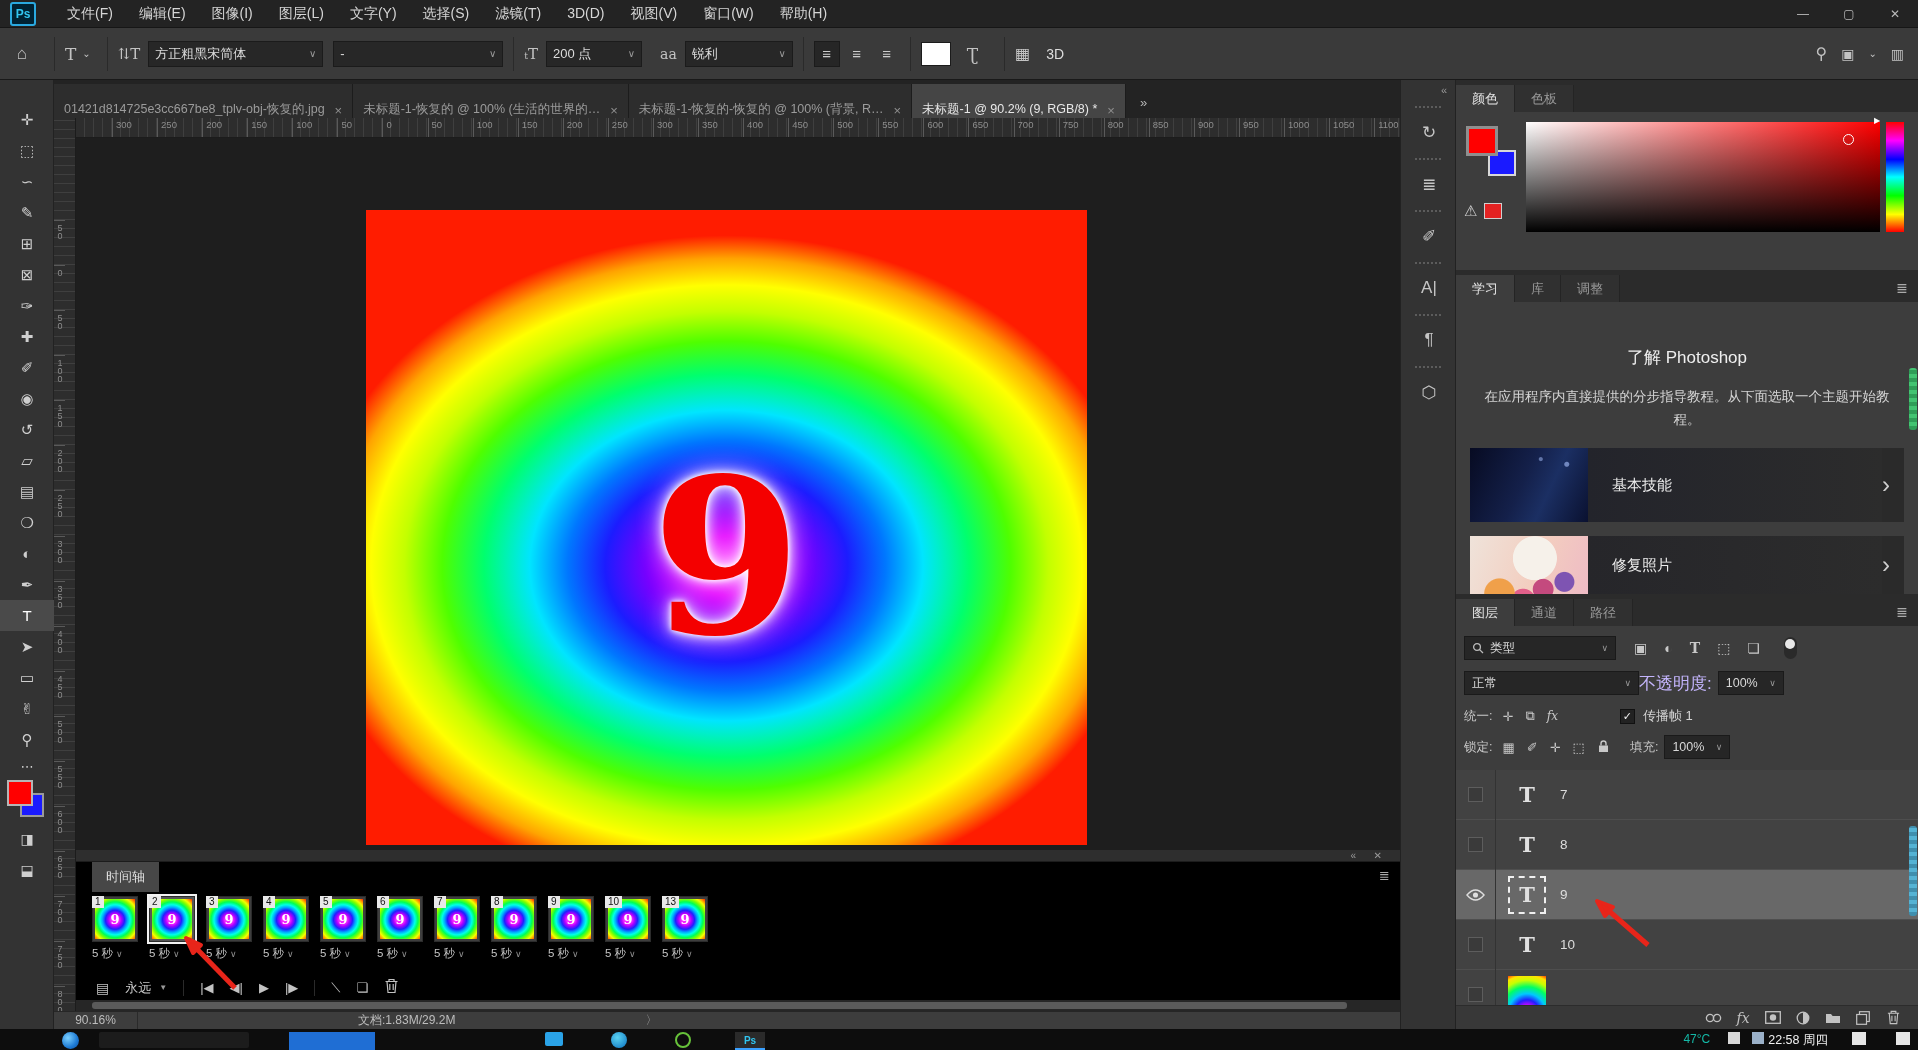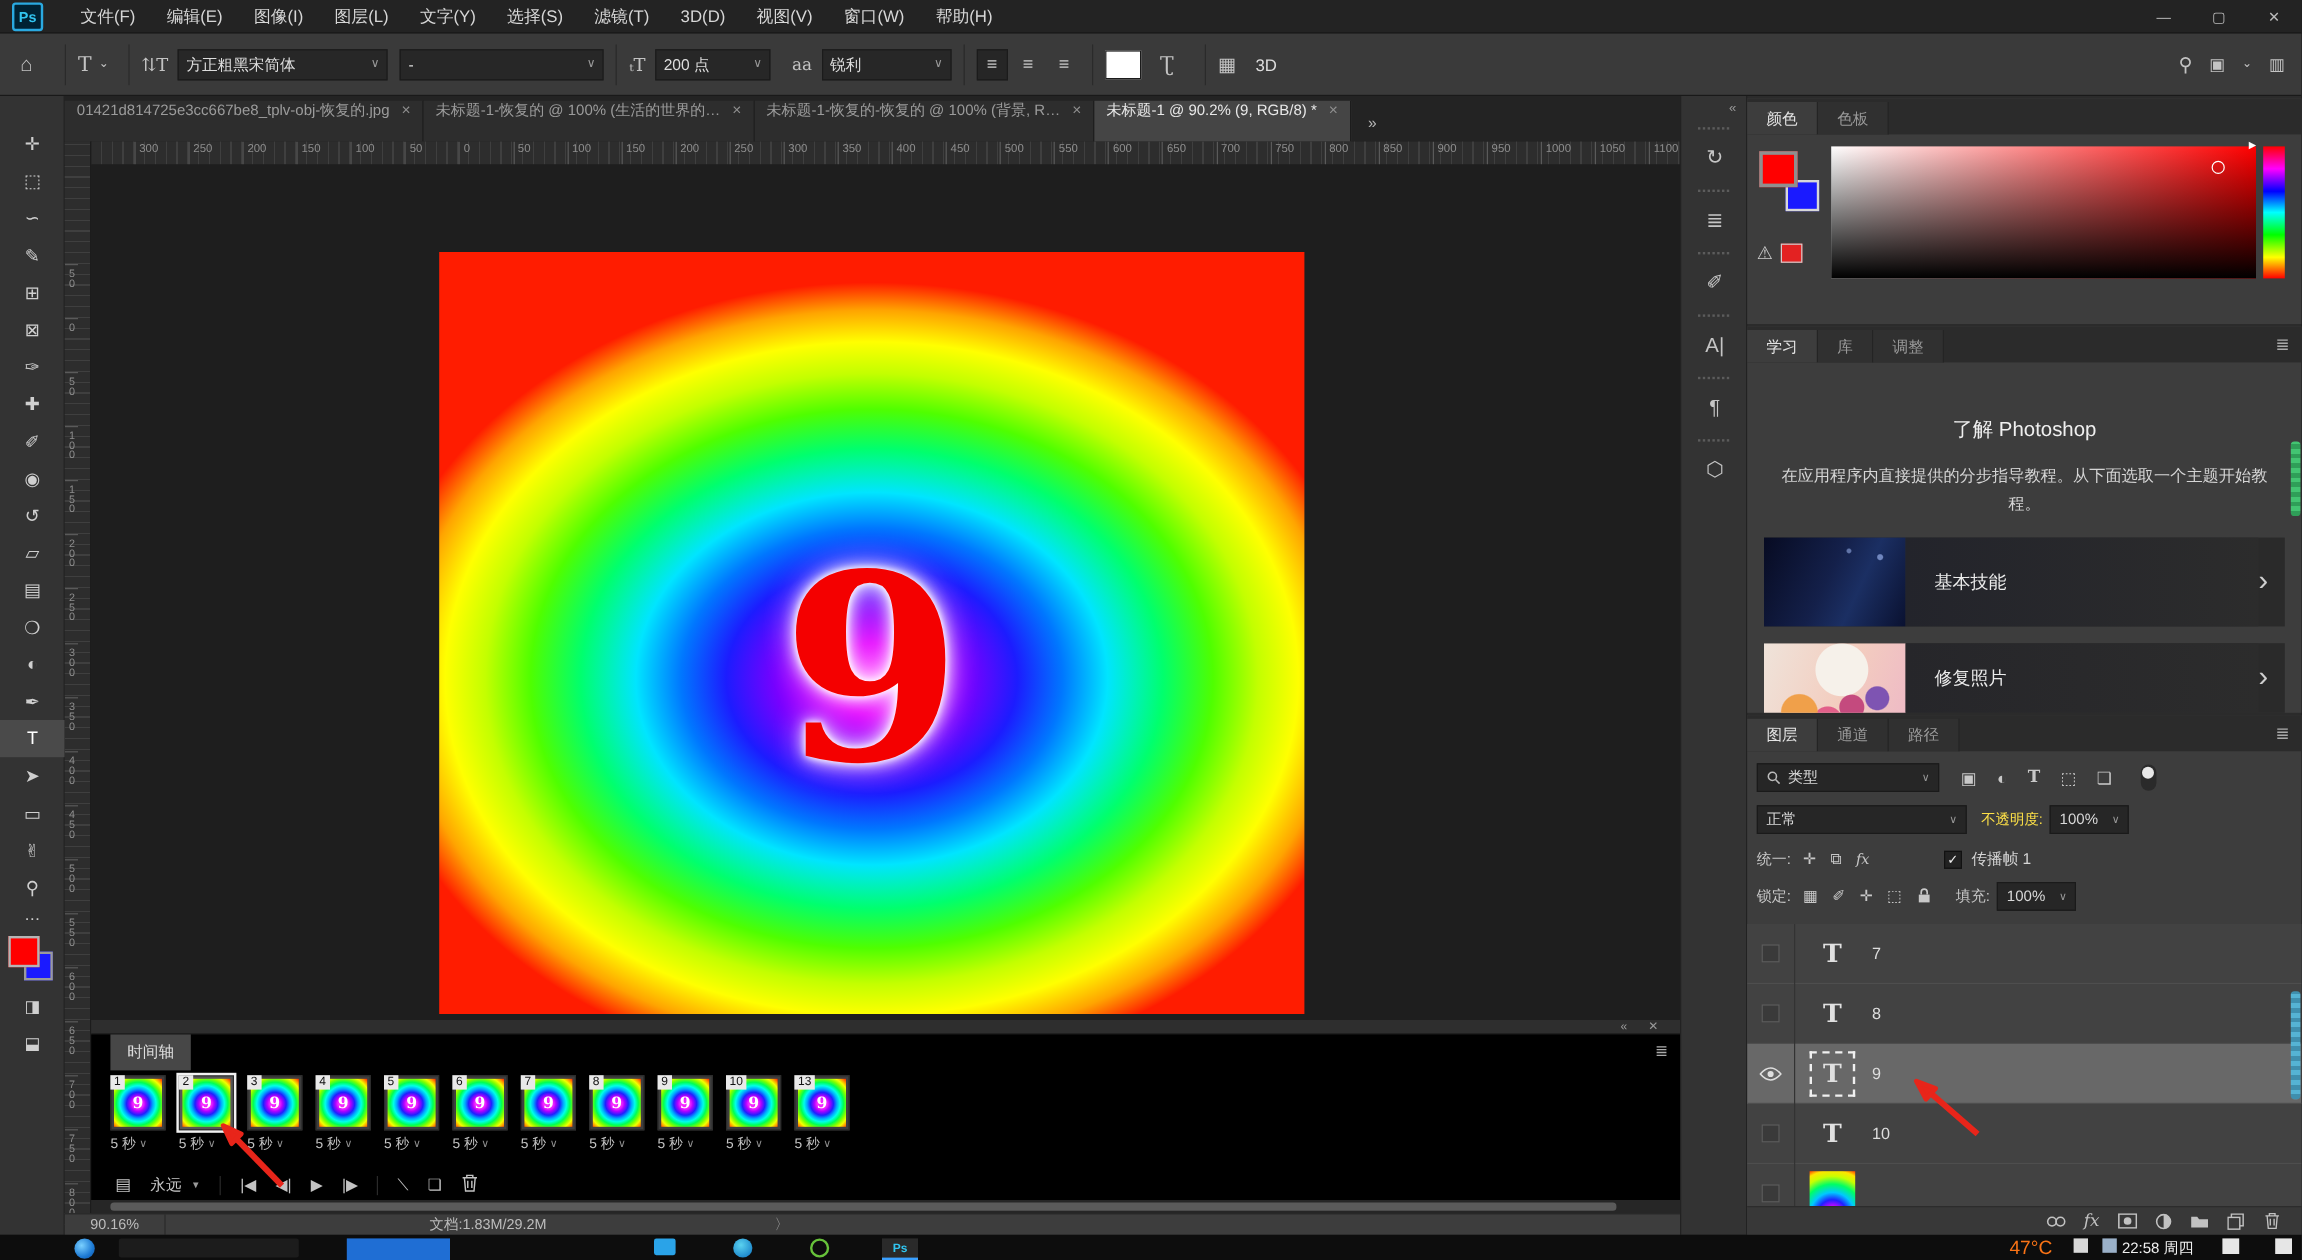--- a/index.html
+++ b/index.html
@@ -20,21 +20,21 @@
 .obchev{margin-left:auto;color:#999;font-size:10px;padding-left:8px}
 .alignbtn{width:26px;height:26px;display:flex;align-items:center;justify-content:center;font-size:15px;color:#ccc}
 .alignbtn.on{background:#262626;border:1px solid #1b1b1b}
 
 #toolbar{left:0;top:80px;width:54px;height:949px;background:#333;border-right:1px solid #222}
 .tool{width:54px;height:31px;display:flex;align-items:center;justify-content:center;font-size:15px;color:#cfcfcf}
 .tool.active{background:#4a4a4a;color:#fff}
 
 #docarea{left:54px;top:80px;width:1346px;height:949px;background:#232323}
 #tabbar{left:0;top:0;width:1346px;height:38px;background:#232323;display:flex;align-items:flex-end}
-.dtab{height:34px;display:flex;align-items:flex-start;padding:0 10px;background:#2d2d2d;color:#9b9b9b;font-size:12.5px;border-right:1px solid #1c1c1c;max-width:350px;white-space:nowrap;overflow:hidden}
+.dtab{height:34px;display:flex;align-items:flex-end;padding:0 10px;background:#2d2d2d;color:#9b9b9b;font-size:12.5px;border-right:1px solid #1c1c1c;max-width:350px;white-space:nowrap;overflow:hidden}
 .dtab.active{background:#454545;color:#e8e8e8}
 .dtab .tclose{margin-left:10px;color:#8f8f8f;font-size:13px}
 #hruler{left:22px;top:38px;width:1324px;height:20px;background:#2d2d2d;border-bottom:1px solid #1c1c1c;display:flex;overflow:hidden;
 background-image:repeating-linear-gradient(90deg,transparent 0 8px,#3f3f3f 8px 9px)}
 .hrl{flex:0 0 45.08px;font-size:9.5px;color:#8d8d8d;border-left:1px solid #5a5a5a;padding:1px 0 0 3px}
 #vruler{left:0;top:38px;width:22px;height:911px;background:#2d2d2d;border-right:1px solid #1c1c1c;overflow:hidden;
 background-image:repeating-linear-gradient(0deg,transparent 0 8px,#3f3f3f 8px 9px)}
 .vrl{height:45.08px;writing-mode:vertical-rl;text-orientation:upright;font-size:9px;color:#8d8d8d;border-top:1px solid #5a5a5a;padding:2px 0 0 1px;letter-spacing:-2px}
 #corner{left:0;top:38px;width:22px;height:20px;background:#2d2d2d;border-right:1px solid #1c1c1c;border-bottom:1px solid #1c1c1c}
 #pasteboard{left:22px;top:58px;width:1324px;height:712px;background:#1e1e1e;overflow:hidden}
@@ -596,21 +596,21 @@
       <div style="width:13px;height:22px;background:#2a2a2a;border-radius:7px;margin-left:24px;position:relative">
         <div style="position:absolute;left:1.5px;top:2px;width:10px;height:10px;border-radius:50%;background:#e8e8e8"></div>
       </div>
     </div>
 
     <div class="abs" style="left:0;top:72px;width:462px;height:30px;display:flex;align-items:center">
       <div class="field" style="width:175px;margin-left:8px">
         <span>正常</span>
         <span class="fchev">∨</span>
       </div>
-      <span style="margin-left:12px;font-size:12px;color:#fde047">不透明度:</span>
+      <span style="font-size:17px;color:#c4b5fd">不透明度:</span>
       <div class="field" style="width:66px;margin-left:6px">
         <span>100%</span>
         <span class="fchev">∨</span>
       </div>
     </div>
 
     <div class="abs" style="left:0;top:106px;width:462px;height:28px;display:flex;align-items:center">
       <span style="margin-left:8px;font-size:12.5px;color:#c8c8c8">统一:</span>
       <span style="margin-left:10px;font-size:13px">✛</span>
       <span style="margin-left:12px;font-size:13px">⧉</span>
@@ -738,21 +738,21 @@
 </div>
 
 <div id="taskbar" class="abs">
   <div class="tbi" style="margin-left:62px;width:17px;height:17px;border-radius:50%;background:radial-gradient(circle at 35% 35%,#7ad0ff,#1d7ad4 60%,#0b4e9e)"></div>
   <div class="tbi" style="margin-left:20px;width:150px;height:16px;background:#1c1c1c;border-radius:2px"></div>
   <div class="tbi" style="margin-left:40px;width:86px;height:18px;background:#1f6ed4"></div>
   <div class="tbi" style="margin-left:170px;width:18px;height:14px;background:#2aa3e8;border-radius:2px"></div>
   <div class="tbi" style="margin-left:48px;width:16px;height:16px;border-radius:50%;background:radial-gradient(circle at 40% 35%,#5ad2f0,#0a70c0)"></div>
   <div class="tbi" style="margin-left:48px;width:16px;height:16px;border-radius:50%;border:2px solid #67c23a;background:#0d0d0d"></div>
   <div class="tbi" style="margin-left:44px;width:30px;height:18px;background:#2a2a2a;border-bottom:2px solid #3aa0ff;display:flex;align-items:center;justify-content:center;color:#31c5f0;font-size:10px;font-weight:bold">Ps</div>
-  <div class="tbi" style="margin-left:auto;color:#f97316;font-size:16px">47°C</div>
+  <div class="tbi" style="margin-left:auto;color:#14b8a6;font-size:12px">47°C</div>
   <div class="tbi" style="margin-left:18px;width:12px;height:12px;background:#d8d8d8"></div>
   <div class="tbi" style="margin-left:12px;width:12px;height:12px;background:#9ab0c8"></div>
   <div class="tbi" style="margin-left:4px;color:#f0f0f0;font-size:12.5px">22:58 周四</div>
   <div class="tbi" style="margin-left:24px;width:14px;height:13px;background:#e6e6e6"></div>
   <div class="tbi" style="margin-left:30px;margin-right:8px;width:14px;height:13px;background:#e6e6e6"></div>
 </div>
 
 <svg id="anno">
   <g>
     <line x1="235" y1="988" x2="197" y2="949" stroke="#e8251a" stroke-width="5"></line>

